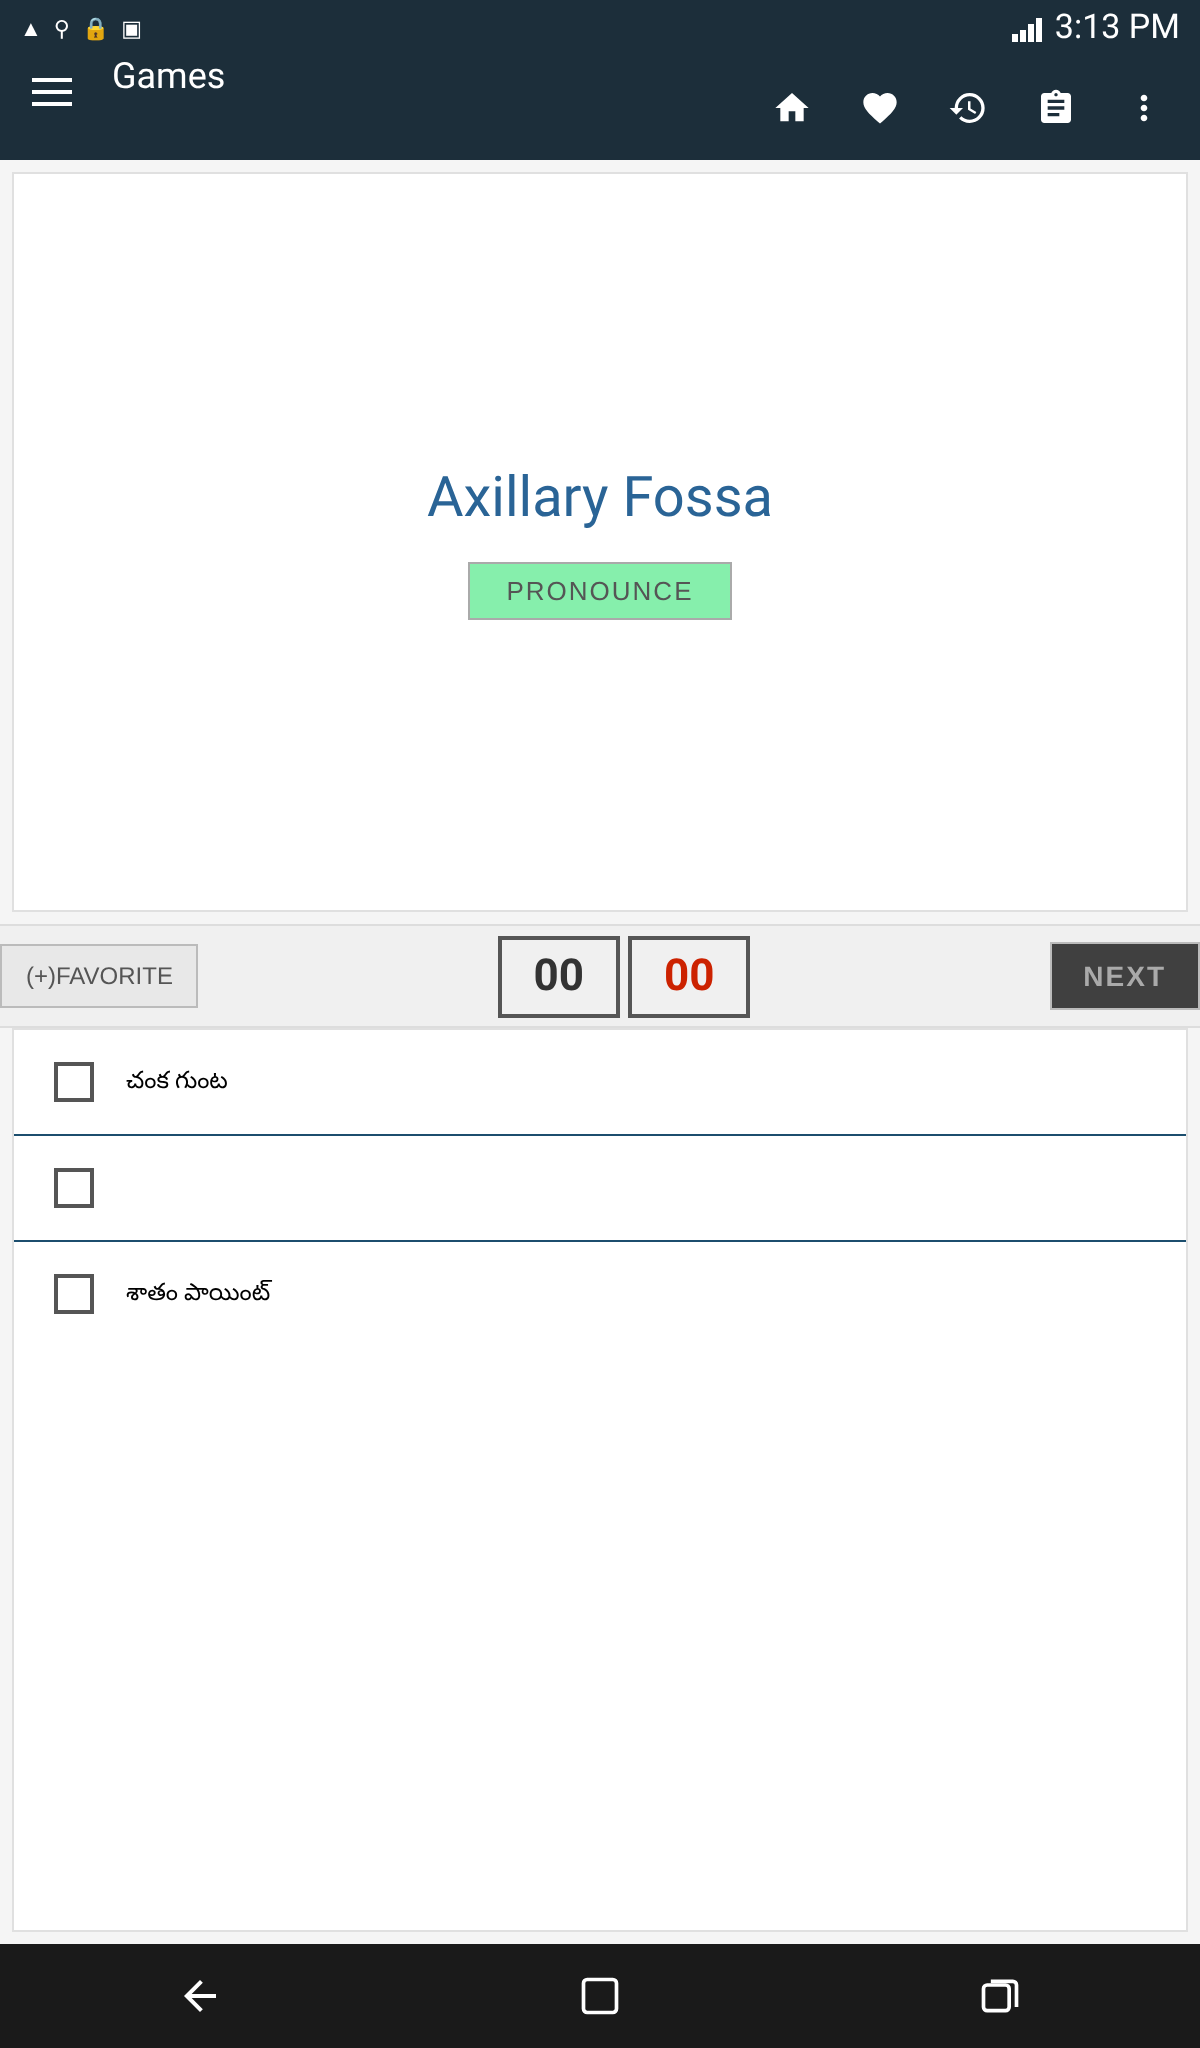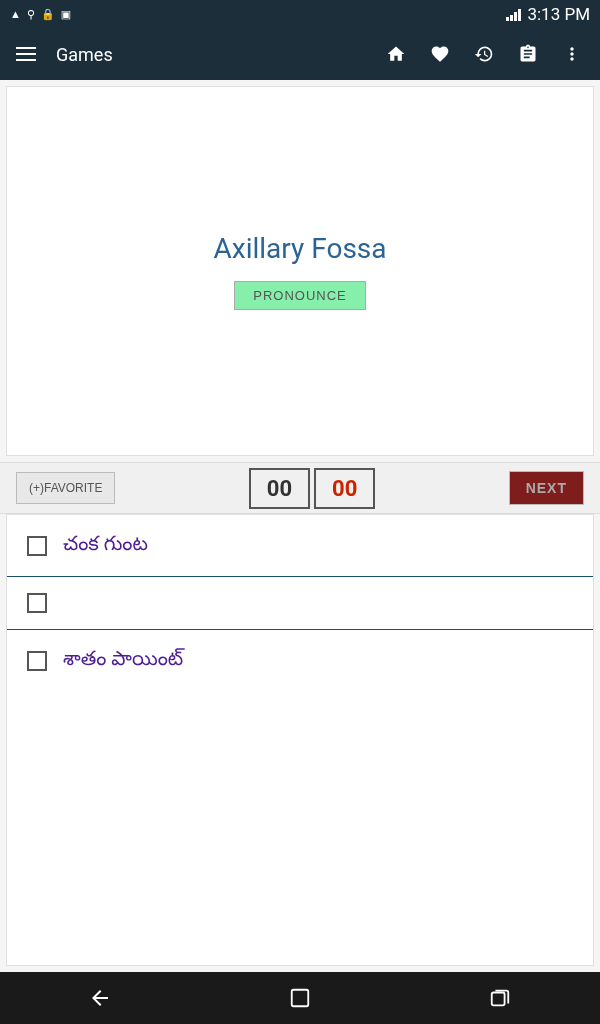--- a/index.html
+++ b/index.html
@@ -42,21 +42,20 @@
       align-items: center;
       gap: 6px;
       font-size: 17px;
     }
 
     
     .toolbar {
       background: #1c2e3a;
       height: 52px;
       display: flex;
-      align-items: center;
       padding: 0 8px;
       color: white;
       flex-shrink: 0;
     }
 
     .toolbar-menu {
       width: 36px;
       height: 36px;
       display: flex;
       flex-direction: column;
@@ -137,21 +136,21 @@
       cursor: pointer;
       text-transform: uppercase;
     }
 
     
     .action-bar {
       background: #f0f0f0;
       height: 52px;
       display: flex;
       align-items: center;
-      padding: 0 16px;
+      padding: 0 0;
       border-top: 1px solid #ddd;
       border-bottom: 1px solid #ddd;
       flex-shrink: 0;
       justify-content: flex-end;
     }
 
     .favorite-btn {
       background: #e8e8e8;
       border: 1px solid #bbb;
       color: #555;
@@ -179,21 +178,21 @@
 
     .score-box.score-left {
       color: #333;
     }
 
     .score-box.score-right {
       color: #cc2200;
     }
 
     .next-btn {
-      background: #7f1d1d;
+      background: #404040;
       border: 1px solid #bbb;
       color: #aaa;
       padding: 8px 16px;
       font-size: 14px;
       font-weight: bold;
       cursor: pointer;
       letter-spacing: 1px;
     }
 
     
@@ -224,22 +223,22 @@
       background: white;
       margin-right: 16px;
       flex-shrink: 0;
       display: flex;
       align-items: center;
       justify-content: center;
       cursor: pointer;
     }
 
     .option-text {
-      font-size: 20px;
-      color: #4c1d95;
+      font-size: 12px;
+      color: #000000;
     }
 
     
     .nav-bar {
       background: #1a1a1a;
       height: 52px;
       display: flex;
       align-items: center;
       justify-content: space-around;
       flex-shrink: 0;

